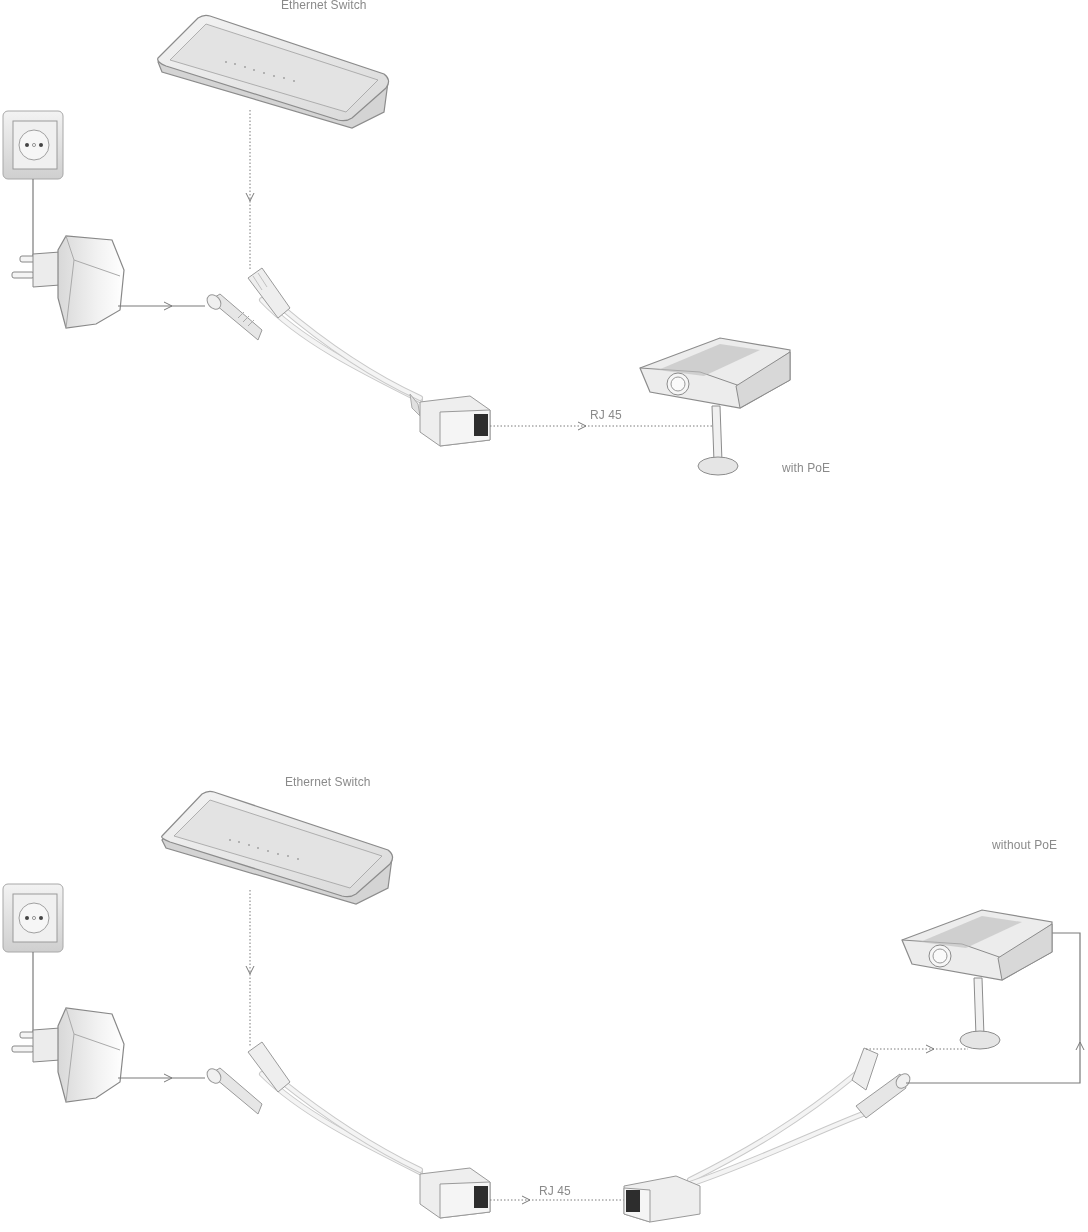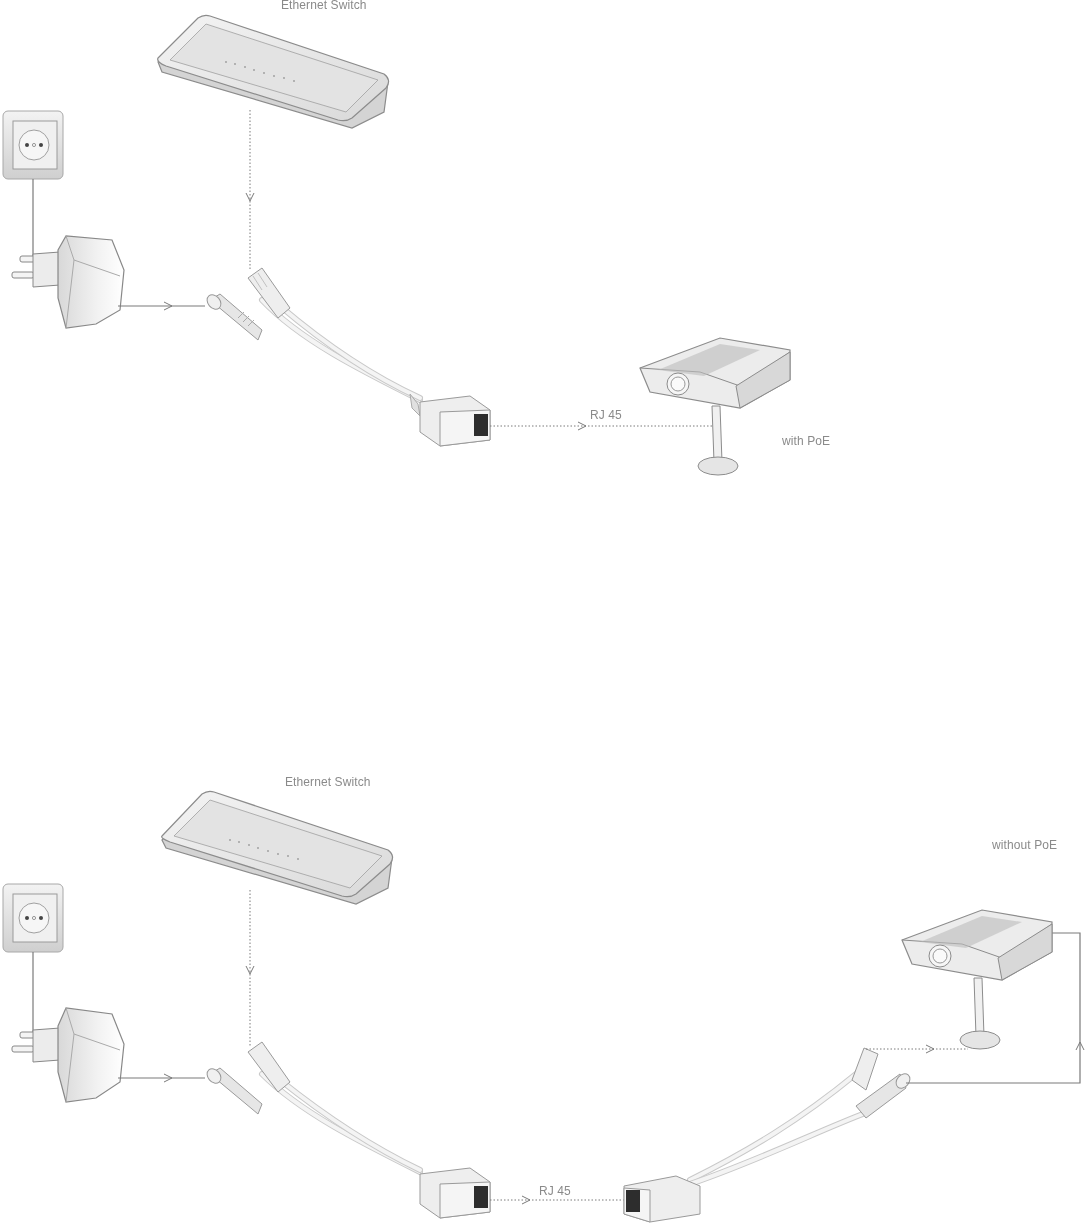--- a/index.html
+++ b/index.html
@@ -107,21 +107,21 @@
       <path d="M736 386 L790 352 L790 380 L740 408 Z" fill="#d8d8d8" stroke="#8c8c8c"></path>
       <circle cx="678" cy="384" r="11" fill="#f6f6f6" stroke="#8c8c8c"></circle>
       <circle cx="678" cy="384" r="7" fill="#fafafa" stroke="#999"></circle>
       <path d="M712 406 L720 406 L722 462 L714 462 Z" fill="#f0f0f0" stroke="#8c8c8c"></path>
       <ellipse cx="718" cy="466" rx="20" ry="9" fill="#e5e5e5" stroke="#8c8c8c"></ellipse>
     </g>
   </svg>
 
   <div class="label" style="left:281px; top:-2px;">Ethernet Switch</div>
   <div class="label" style="left:590px; top:408px;">RJ 45</div>
-  <div class="label" style="left:782px; top:434px;">with PoE</div>
+  <div class="label" style="left:782px; top:461px;">with PoE</div>
 </div>
 
 <div class="panel" style="top:0; height:1232px;">
   <svg width="1088" height="1232" viewBox="0 0 1088 1232">
 
     <g>
       <path d="M162 840 L204 796 L392 858 L388 888 L356 904 L166 848 Z" fill="#d4d4d4" stroke="#8c8c8c" stroke-width="1.2"></path>
       <path d="M162 836 L202 794 Q208 790 214 792 L388 850 Q396 856 390 864 L356 894 Q350 898 342 896 L170 842 Q160 838 162 836 Z" fill="url(#gSwitch)" stroke="#8c8c8c" stroke-width="1.2"></path>
       <path d="M174 836 L210 800 L382 856 L350 888 Z" fill="#e3e3e3" stroke="#a0a0a0" stroke-width="0.8"></path>
       <g fill="#9a9a9a">

